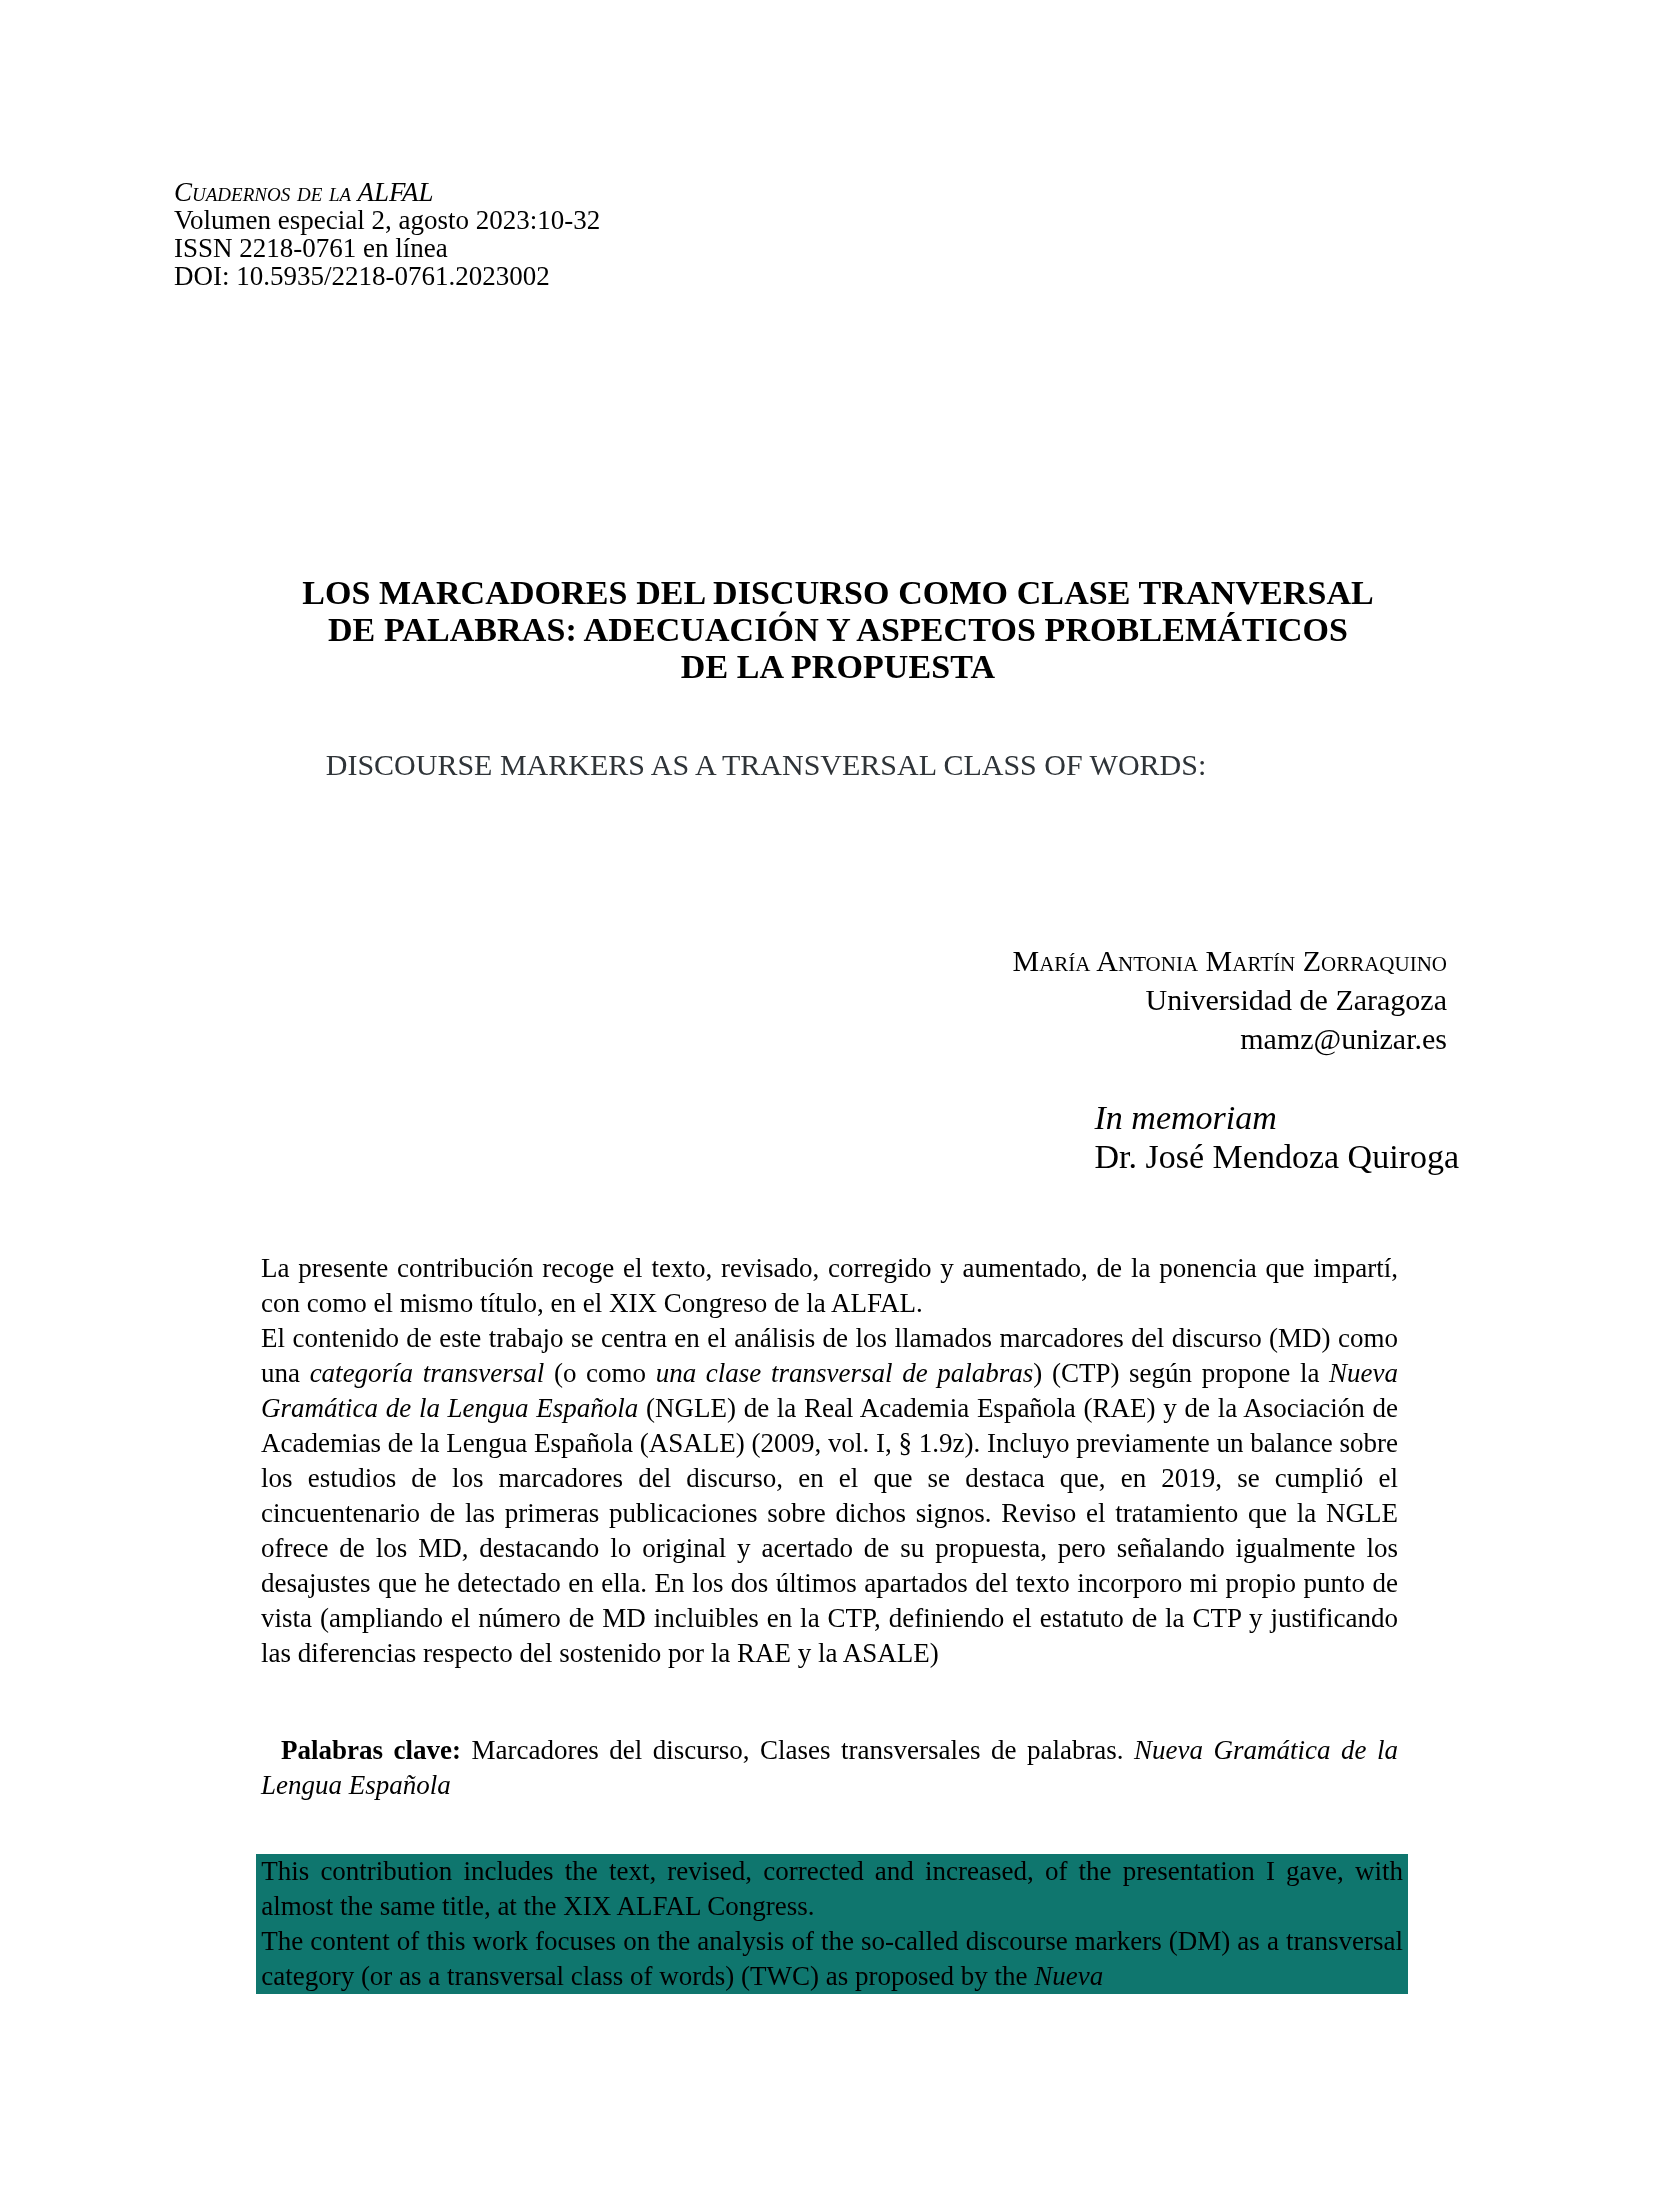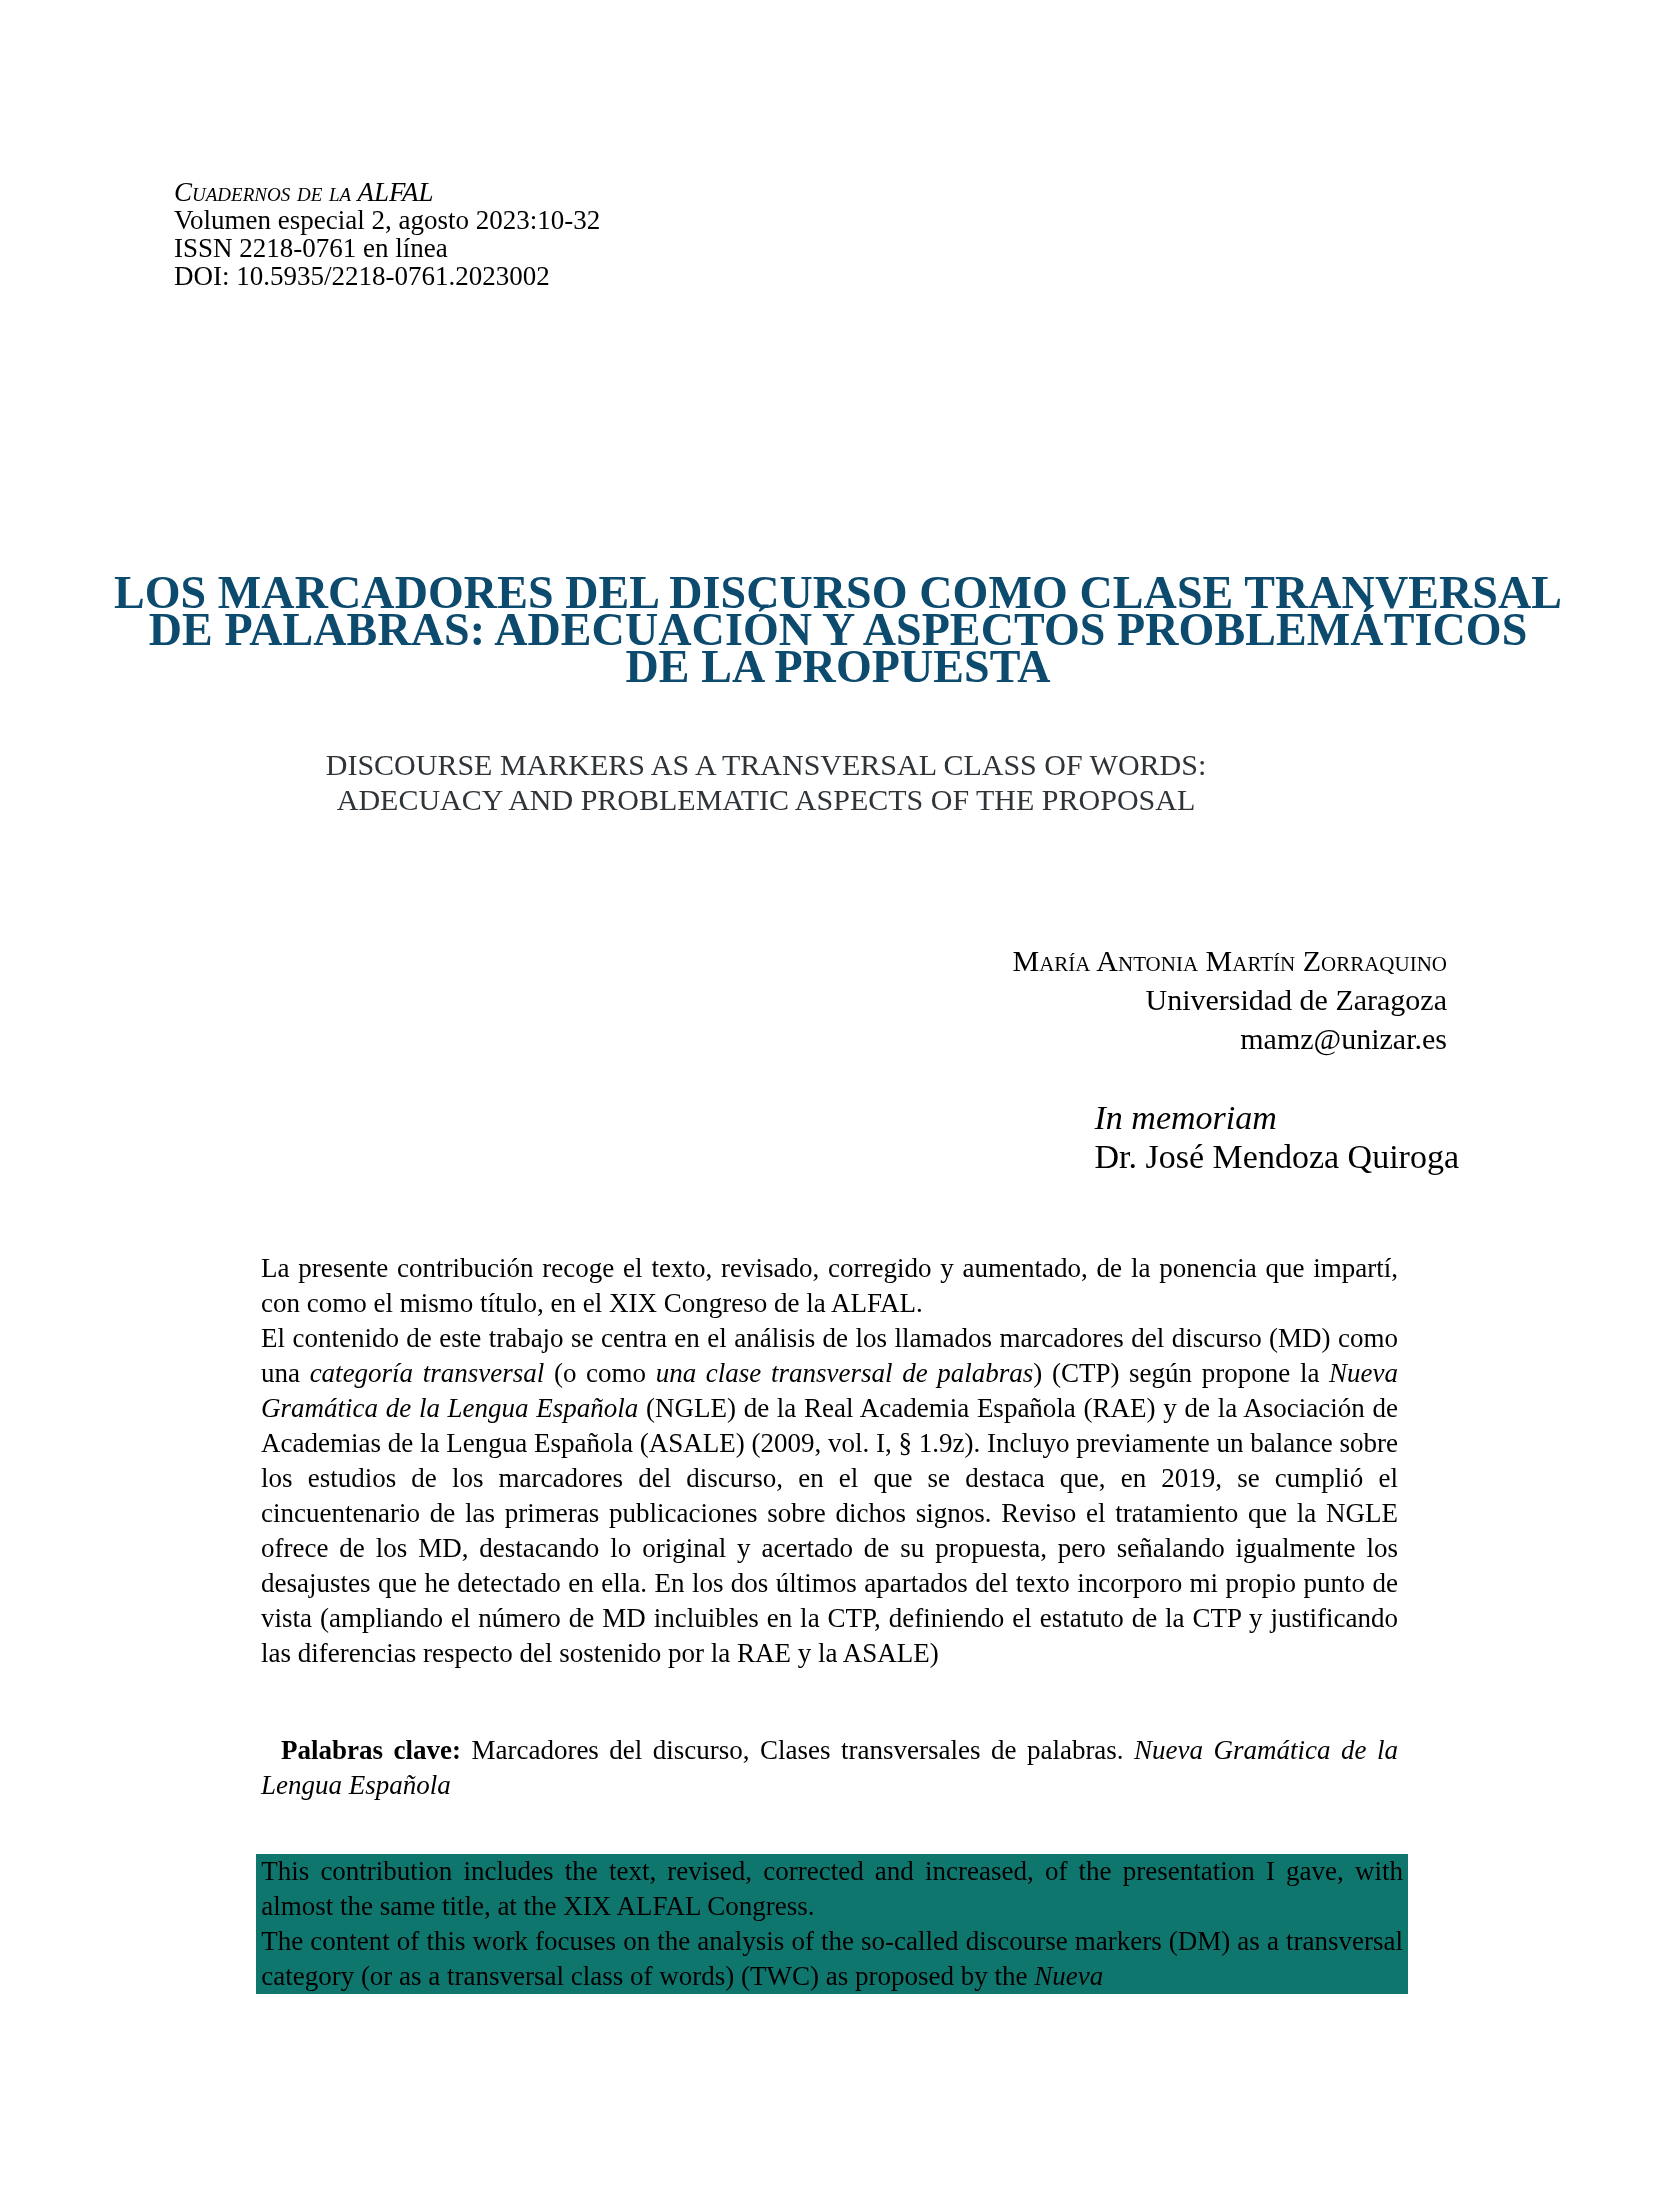--- a/index.html
+++ b/index.html
@@ -1,21 +1,21 @@
 <!DOCTYPE html>
 <html style="font-size:12px"><head>
 <meta charset="utf-8">
 <style>
   html, body { margin: 0; padding: 0; background: #ffffff; }
   body { width: 1676px; height: 2205px; position: relative; overflow: hidden;
          font-family: "Liberation Serif", "DejaVu Serif", serif; color: #000; }
   .journal { position: absolute; left: 174px; top: 178px; font-size: 27px; line-height: 28px; }
   .journal .jt { font-style: italic; font-variant: small-caps; }
   .title { position: absolute; left: 0; width: 1676px; top: 574px; text-align: center;
-           font-weight: bold; font-size: 46px; line-height: 37px; color: #0c4a6e; letter-spacing: 0.1px; }
+           font-weight: bold; font-size: 34px; line-height: 37px; color: #000000; letter-spacing: 0.1px; }
   .subtitle { position: absolute; left: 0; width: 1532px; top: 747px; text-align: center;
               font-size: 30px; line-height: 35px; color: #2f3438; }
   .author { position: absolute; right: 229px; top: 941px; text-align: right; font-size: 30px; line-height: 39px; }
   .author .name { font-variant: small-caps; }
   .memoriam { position: absolute; right: 217px; top: 1098px; font-size: 34px; line-height: 39px; }
   .memoriam .it { font-style: italic; }
   .abstract { position: absolute; left: 261px; width: 1137px; top: 1251px; font-size: 27px; line-height: 35px;
               text-align: justify; }
   .abstract p { margin: 0; }
   .keywords { position: absolute; left: 261px; width: 1137px; top: 1733px; font-size: 27px; line-height: 35px;
@@ -38,21 +38,20 @@
 </div>
 
 <div class="title">
   <div>LOS MARCADORES DEL DISCURSO COMO CLASE TRANVERSAL</div>
   <div>DE PALABRAS: ADECUACIÓN Y ASPECTOS PROBLEMÁTICOS</div>
   <div>DE LA PROPUESTA</div>
 </div>
 
 <div class="subtitle">
   <div>DISCOURSE MARKERS AS A TRANSVERSAL CLASS OF WORDS:</div>
-  <div>ADECUACY AND PROBLEMATIC ASPECTS OF THE PROPOSAL</div>
 </div>
 
 <div class="author">
   <div class="name">María Antonia Martín Zorraquino</div>
   <div>Universidad de Zaragoza</div>
   <div>mamz@unizar.es</div>
 </div>
 
 <div class="memoriam">
   <div class="it">In memoriam</div>

